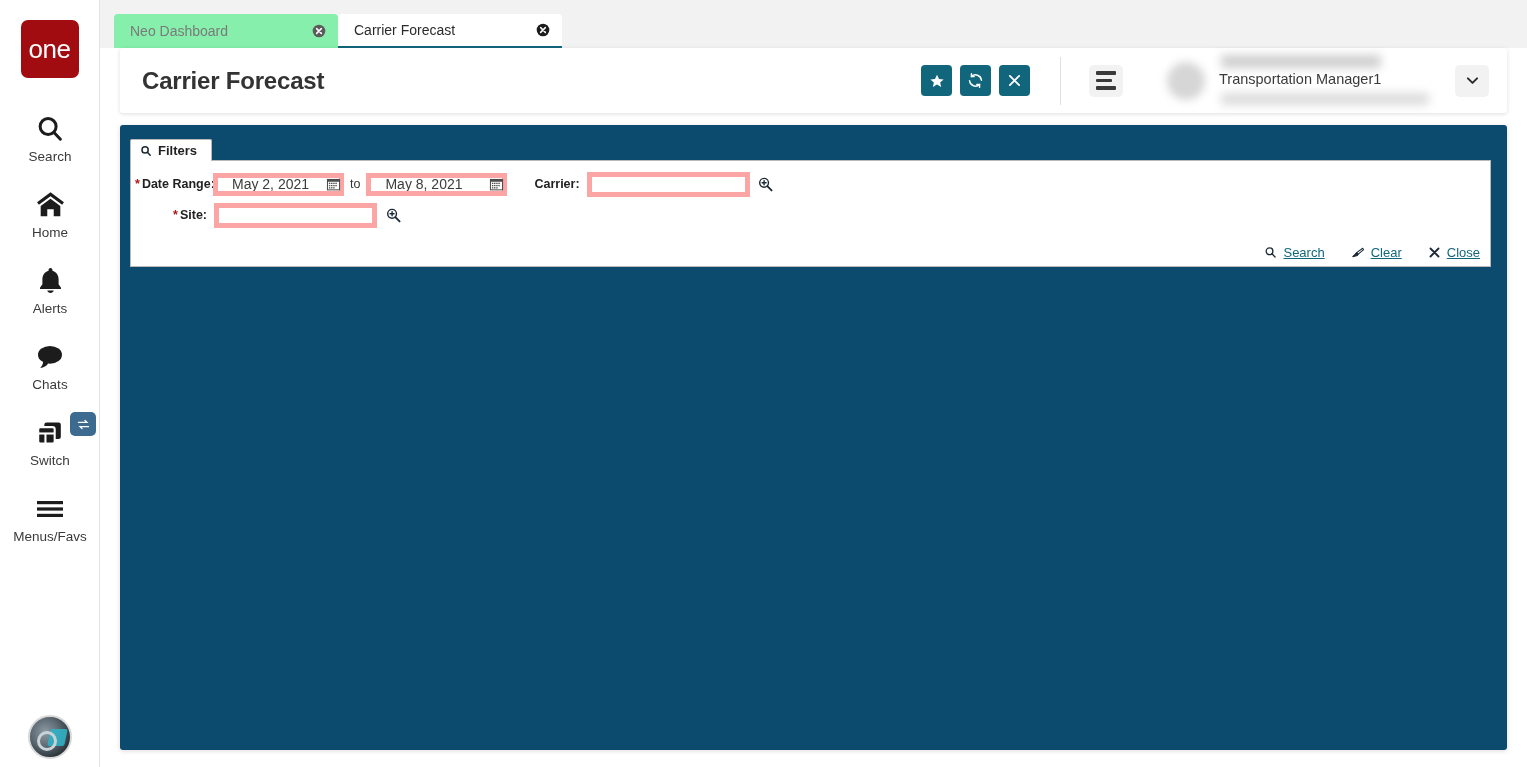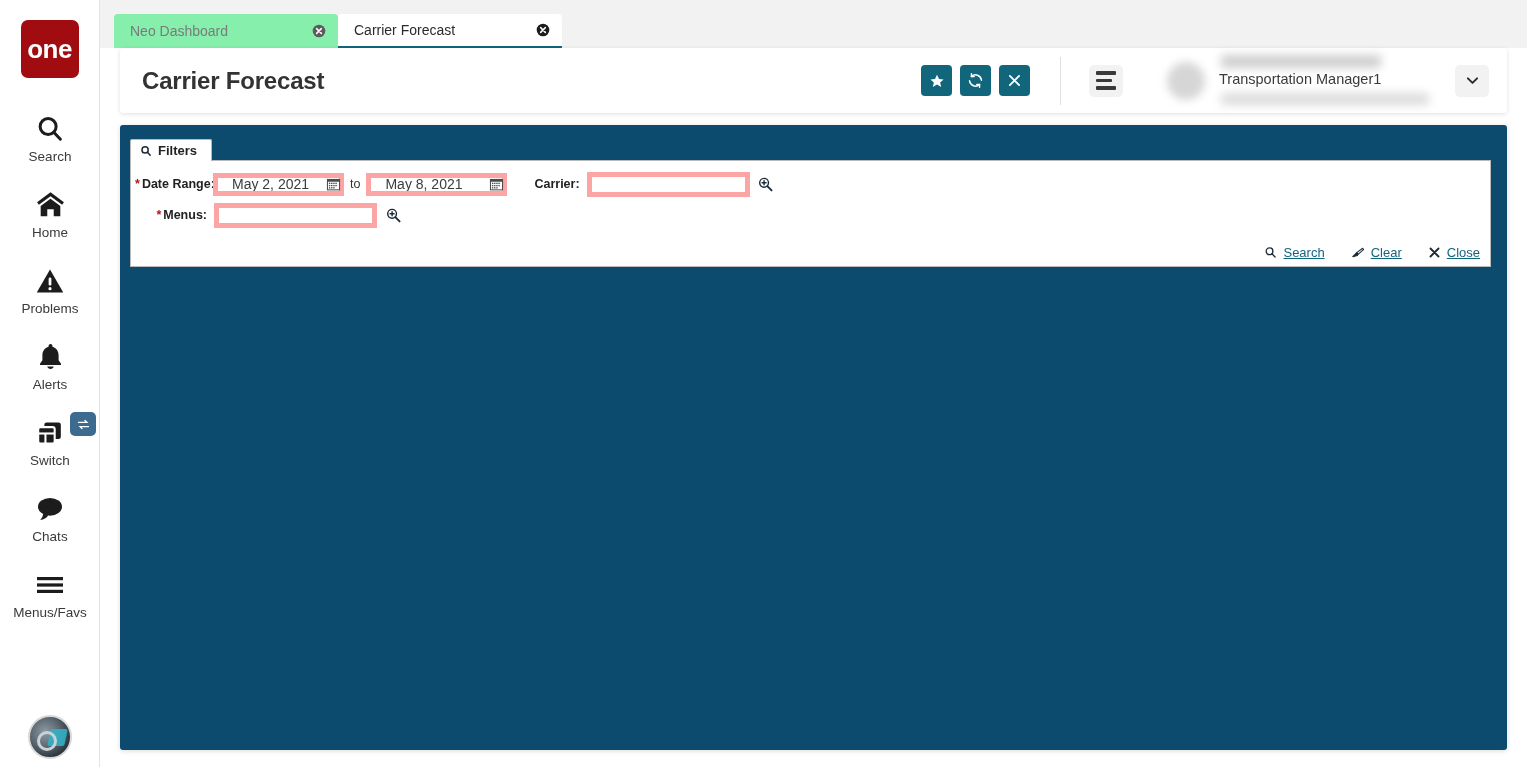--- a/index.html
+++ b/index.html
@@ -31,21 +31,21 @@
   .rail-logo {
     width: 58px; height: 58px;
     margin: 20px auto 0 auto;
     background: #A00C10;
     border-radius: 7px;
     display: flex; align-items: center; justify-content: center;
   }
   .rail-logo span {
     color: #ffffff;
     font-size: 26px;
-    font-weight: 700;
+    font-weight: 400;
     letter-spacing: -0.5px;
     line-height: 1;
     font-family: "Liberation Sans", sans-serif;
   }
   .rail-items { margin-top: 22px; }
   .rail-item {
     position: relative;
     width: 100px;
     height: 76px;
     display: flex;
@@ -387,69 +387,59 @@
       <div class="rail-item">
         <div class="rail-icon">
           <svg width="31" height="31" viewBox="0 0 24 24">
             <path d="M12 2.6 1.6 10.3l1.4 1.9L12 5.6l9 6.6 1.4-1.9z" fill="#1c1c1c"></path>
             <path d="M12 7.6 4.4 13.2V21h5.1v-5.3h5V21h5.1v-7.8z" fill="#1c1c1c"></path>
           </svg>
         </div>
         <div class="rail-label">Home</div>
       </div>
 
-      <div class="rail-item">
-        <div class="rail-icon">
-          <svg width="30" height="30" viewBox="0 0 24 24">
-            <path d="M12 2.8 1.4 21.2h21.2z" fill="#1c1c1c"></path>
-            <rect x="10.9" y="9.2" width="2.2" height="6.4" rx="1.1" fill="#fff"></rect>
-            <circle cx="12" cy="18.1" r="1.25" fill="#fff"></circle>
-          </svg>
-        </div>
-        <div class="rail-label">Problems</div>
-      </div>
 
       <div class="rail-item">
         <div class="rail-icon">
           <svg width="29" height="29" viewBox="0 0 24 24">
             <path d="M12 1.7c-.9 0-1.6.7-1.6 1.6v.7C7.3 4.8 5.3 7.6 5.3 10.9v4.3L3.3 18v1.1h17.4V18l-2-2.8v-4.3c0-3.3-2-6.1-5.1-6.9v-.7c0-.9-.7-1.6-1.6-1.6z" fill="#1c1c1c"></path>
             <path d="M9.3 20.2c.3 1.2 1.4 2.1 2.7 2.1s2.4-.9 2.7-2.1z" fill="#1c1c1c"></path>
           </svg>
         </div>
         <div class="rail-label">Alerts</div>
+      </div>
+
+      <div class="rail-item">
+        <div class="rail-icon">
+          <svg width="30" height="30" viewBox="0 0 24 24">
+            <ellipse cx="12" cy="10.2" rx="9.6" ry="7.1" fill="#1c1c1c"></ellipse>
+            <path d="M6.6 15.4c-.4 2.6-1 4-2.4 5.3 2.8-.3 5-1.6 6.4-3.6z" fill="#1c1c1c"></path>
+          </svg>
+        </div>
+        <div class="rail-label">Chats</div>
       </div>
 
       <div class="rail-item">
         <div class="rail-icon">
           <svg width="32" height="30" viewBox="0 0 26 24">
             <rect x="8.4" y="3.4" width="13.4" height="13.4" rx="1.8" fill="#1c1c1c"></rect>
             <rect x="3.4" y="7.2" width="13.4" height="13.4" rx="1.8" fill="#1c1c1c" stroke="#ffffff" stroke-width="1.7"></rect>
             <line x1="3.4" y1="12.4" x2="16.8" y2="12.4" stroke="#ffffff" stroke-width="1.7"></line>
             <line x1="9.3" y1="12.4" x2="9.3" y2="20.6" stroke="#ffffff" stroke-width="1.7"></line>
           </svg>
         </div>
         <div class="rail-badge">
           <span>
             <svg width="15" height="15" viewBox="0 0 24 24" stroke="#ffffff" stroke-width="2.1" fill="none" stroke-linecap="round">
               <path d="M4 8.6h13.4l-3-3"></path>
                 <path d="M20 15.4H6.6l3 3"></path>
             </svg>
           </span>
         </div>
         <div class="rail-label">Switch</div>
-      </div>
-
-      <div class="rail-item">
-        <div class="rail-icon">
-          <svg width="30" height="30" viewBox="0 0 24 24">
-            <ellipse cx="12" cy="10.2" rx="9.6" ry="7.1" fill="#1c1c1c"></ellipse>
-            <path d="M6.6 15.4c-.4 2.6-1 4-2.4 5.3 2.8-.3 5-1.6 6.4-3.6z" fill="#1c1c1c"></path>
-          </svg>
-        </div>
-        <div class="rail-label">Chats</div>
       </div>
 
       <div class="rail-item">
         <div class="rail-icon">
           <svg width="30" height="22" viewBox="0 0 30 22">
             <rect x="2" y="3" width="26" height="3.2" fill="#1c1c1c"></rect>
             <rect x="2" y="9.4" width="26" height="3.2" fill="#1c1c1c"></rect>
             <rect x="2" y="15.8" width="26" height="3.2" fill="#1c1c1c"></rect>
           </svg>
         </div>
@@ -618,21 +608,21 @@
                   <line x1="14.6" y1="14.2" x2="20.6" y2="20.4" stroke-width="2.6"></line>
                   <line x1="7.2" y1="9.6" x2="12.8" y2="9.6"></line>
                   <line x1="10" y1="6.8" x2="10" y2="12.4"></line>
                 </svg>
               </span>
             </button>
           </div>
 
           <div class="frow" style="padding-left:4px;">
             <div class="flabel" style="width:72px;">
-              <span class="req">*</span><span>Menus:</span>
+              <span class="req">*</span><span>Site:</span>
             </div>
             <input class="finput plain" style="width: 163px; margin-left: 7px; height: 25px;" placeholder="">
             <button class="mag-btn">
               <span>
                 <svg width="17" height="17" viewBox="0 0 24 24" fill="none" stroke="#1b2a36" stroke-width="2" stroke-linecap="round">
                   <circle cx="10" cy="9.6" r="6.2"></circle>
                   <line x1="14.6" y1="14.2" x2="20.6" y2="20.4" stroke-width="2.6"></line>
                   <line x1="7.2" y1="9.6" x2="12.8" y2="9.6"></line>
                   <line x1="10" y1="6.8" x2="10" y2="12.4"></line>
                 </svg>

